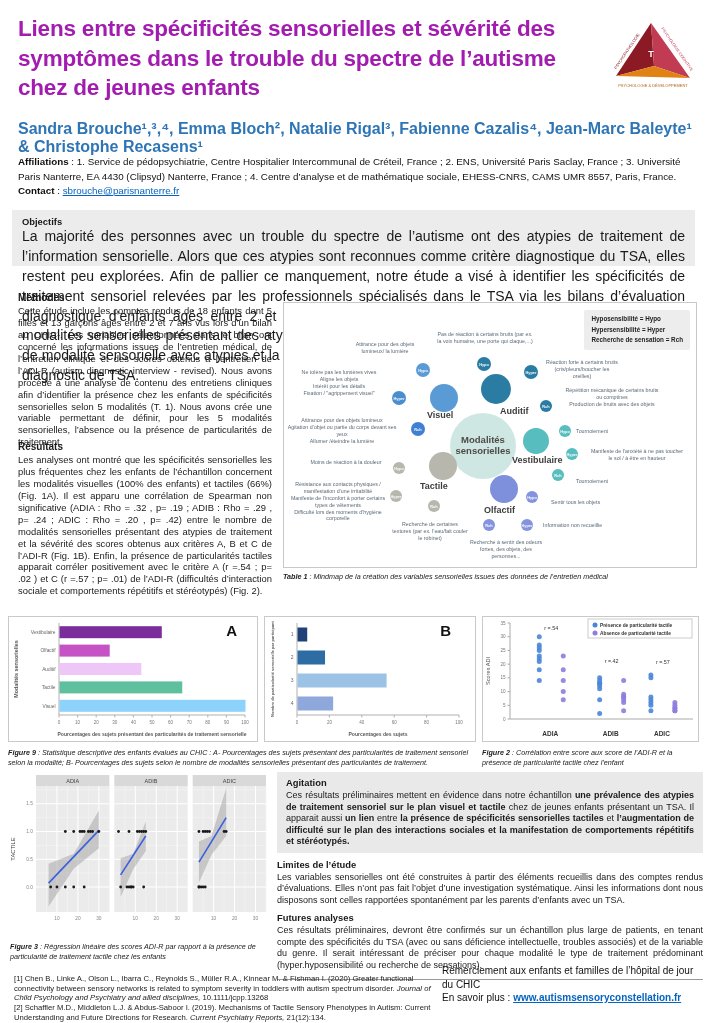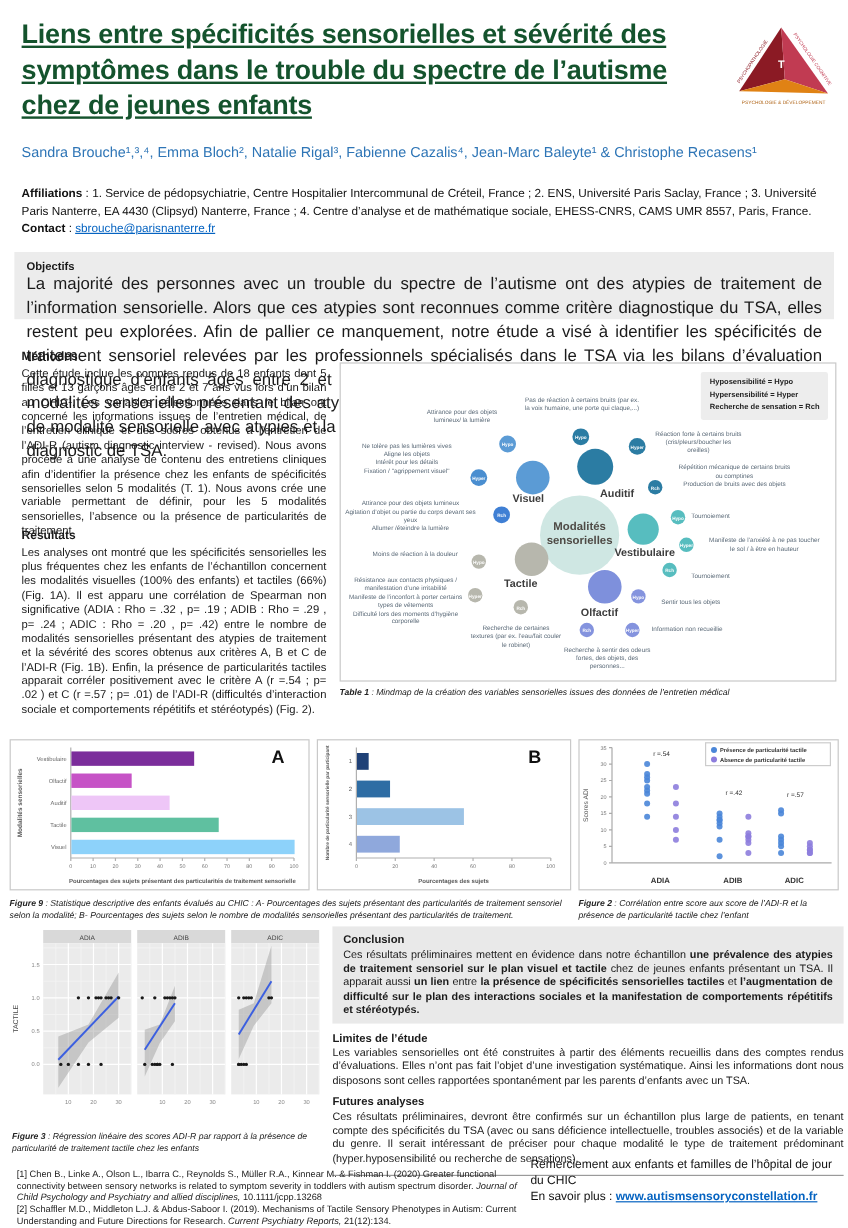--- a/index.html
+++ b/index.html
@@ -1,20 +1,20 @@
 <!DOCTYPE html>
 <html><head>
 <meta charset="utf-8">
 <style>
   html,body{margin:0;padding:0;background:#fff;}
   .page{position:relative;width:707px;height:1023px;background:#fff;overflow:hidden;
         font-family:"Liberation Sans",sans-serif;color:#1a1a1a;}
   .abs{position:absolute;}
-  .title{font-size:22.5px;font-weight:bold;line-height:1.32;color:#14532d;letter-spacing:-0.2px;text-decoration:underline;}
-  .authors{font-size:12px;font-weight:normal;color:#2e75b6;}
+  .title{font-size:22.5px;font-weight:bold;line-height:1.32;color:#a21caf;letter-spacing:-0.2px;}
+  .authors{font-size:16px;font-weight:bold;color:#2e75b6;}
   .aff{font-size:9.8px;line-height:1.5;color:#111;}
   .aff b{font-weight:bold;}
   a.link{color:#0563c1;text-decoration:underline;cursor:pointer;}
   .graybox{background:#ececec;padding:6px 10px;box-sizing:border-box;}
   .sec-head{font-weight:bold;}
   .body-sm{font-size:14px;line-height:1.42;text-align:justify;}
   .col-head{font-size:10px;font-weight:bold;margin-bottom:2px;}
   .col-body{font-size:9.4px;line-height:1.27;text-align:justify;}
   .figbox{border:1px solid #c9c9c9;background:#fff;box-sizing:border-box;}
   .caption{font-size:7.2px;font-style:italic;line-height:1.35;color:#222;}
@@ -454,21 +454,21 @@
         <circle cx="195.14285714285714" cy="115.02202643171806" r="1.4" fill="#1a1a1a"></circle>
         <circle cx="197.23809523809524" cy="115.02202643171806" r="1.4" fill="#1a1a1a"></circle>
       </svg>
   </div>
   <div class="abs caption" style="left:10px;top:942px;width:268px;">
     <b>Figure 3</b><span> : Régression linéaire des scores ADI-R par rapport à la présence de particularité de traitement tactile chez les enfants</span>
   </div>
 
   <div class="abs rcol" style="left:277px;top:772px;">
     <div class="graybox" style="background:#e9e9e9;padding:5px 9px;">
-      <div class="hd" style="margin-top:0;">Conclusion</div>
+      <div class="hd" style="margin-top:0;">Agitation</div>
       <div class="tx"><span>Ces résultats préliminaires mettent en évidence dans notre échantillon </span><span style="font-weight: bold;">une prévalence des atypies de traitement sensoriel sur le plan visuel et tactile</span><span> chez de jeunes enfants présentant un TSA. Il apparait aussi </span><span style="font-weight: bold;">un lien</span><span> entre </span><span style="font-weight: bold;">la présence de spécificités sensorielles tactiles</span><span> et </span><span style="font-weight: bold;">l’augmentation de difficulté sur le plan des interactions sociales et la manifestation de comportements répétitifs et stéréotypés.</span></div>
     </div>
     <div class="hd">Limites de l’étude</div>
     <div class="tx">Les variables sensorielles ont été construites à partir des éléments recueillis dans des comptes rendus d’évaluations. Elles n’ont pas fait l’objet d’une investigation systématique. Ainsi les informations dont nous disposons sont celles rapportées spontanément par les parents d’enfants avec un TSA.</div>
     <div class="hd">Futures analyses</div>
     <div class="tx">Ces résultats préliminaires, devront être confirmés sur un échantillon plus large de patients, en tenant compte des spécificités du TSA (avec ou sans déficience intellectuelle, troubles associés)  et de la variable du genre. Il serait intéressant de préciser pour chaque modalité le type de traitement prédominant (hyper.hyposensibilité ou recherche de sensations).</div>
     <hr class="rule">
   </div>
 
   <div class="abs refs" style="left:14px;top:974px;width:420px;">

